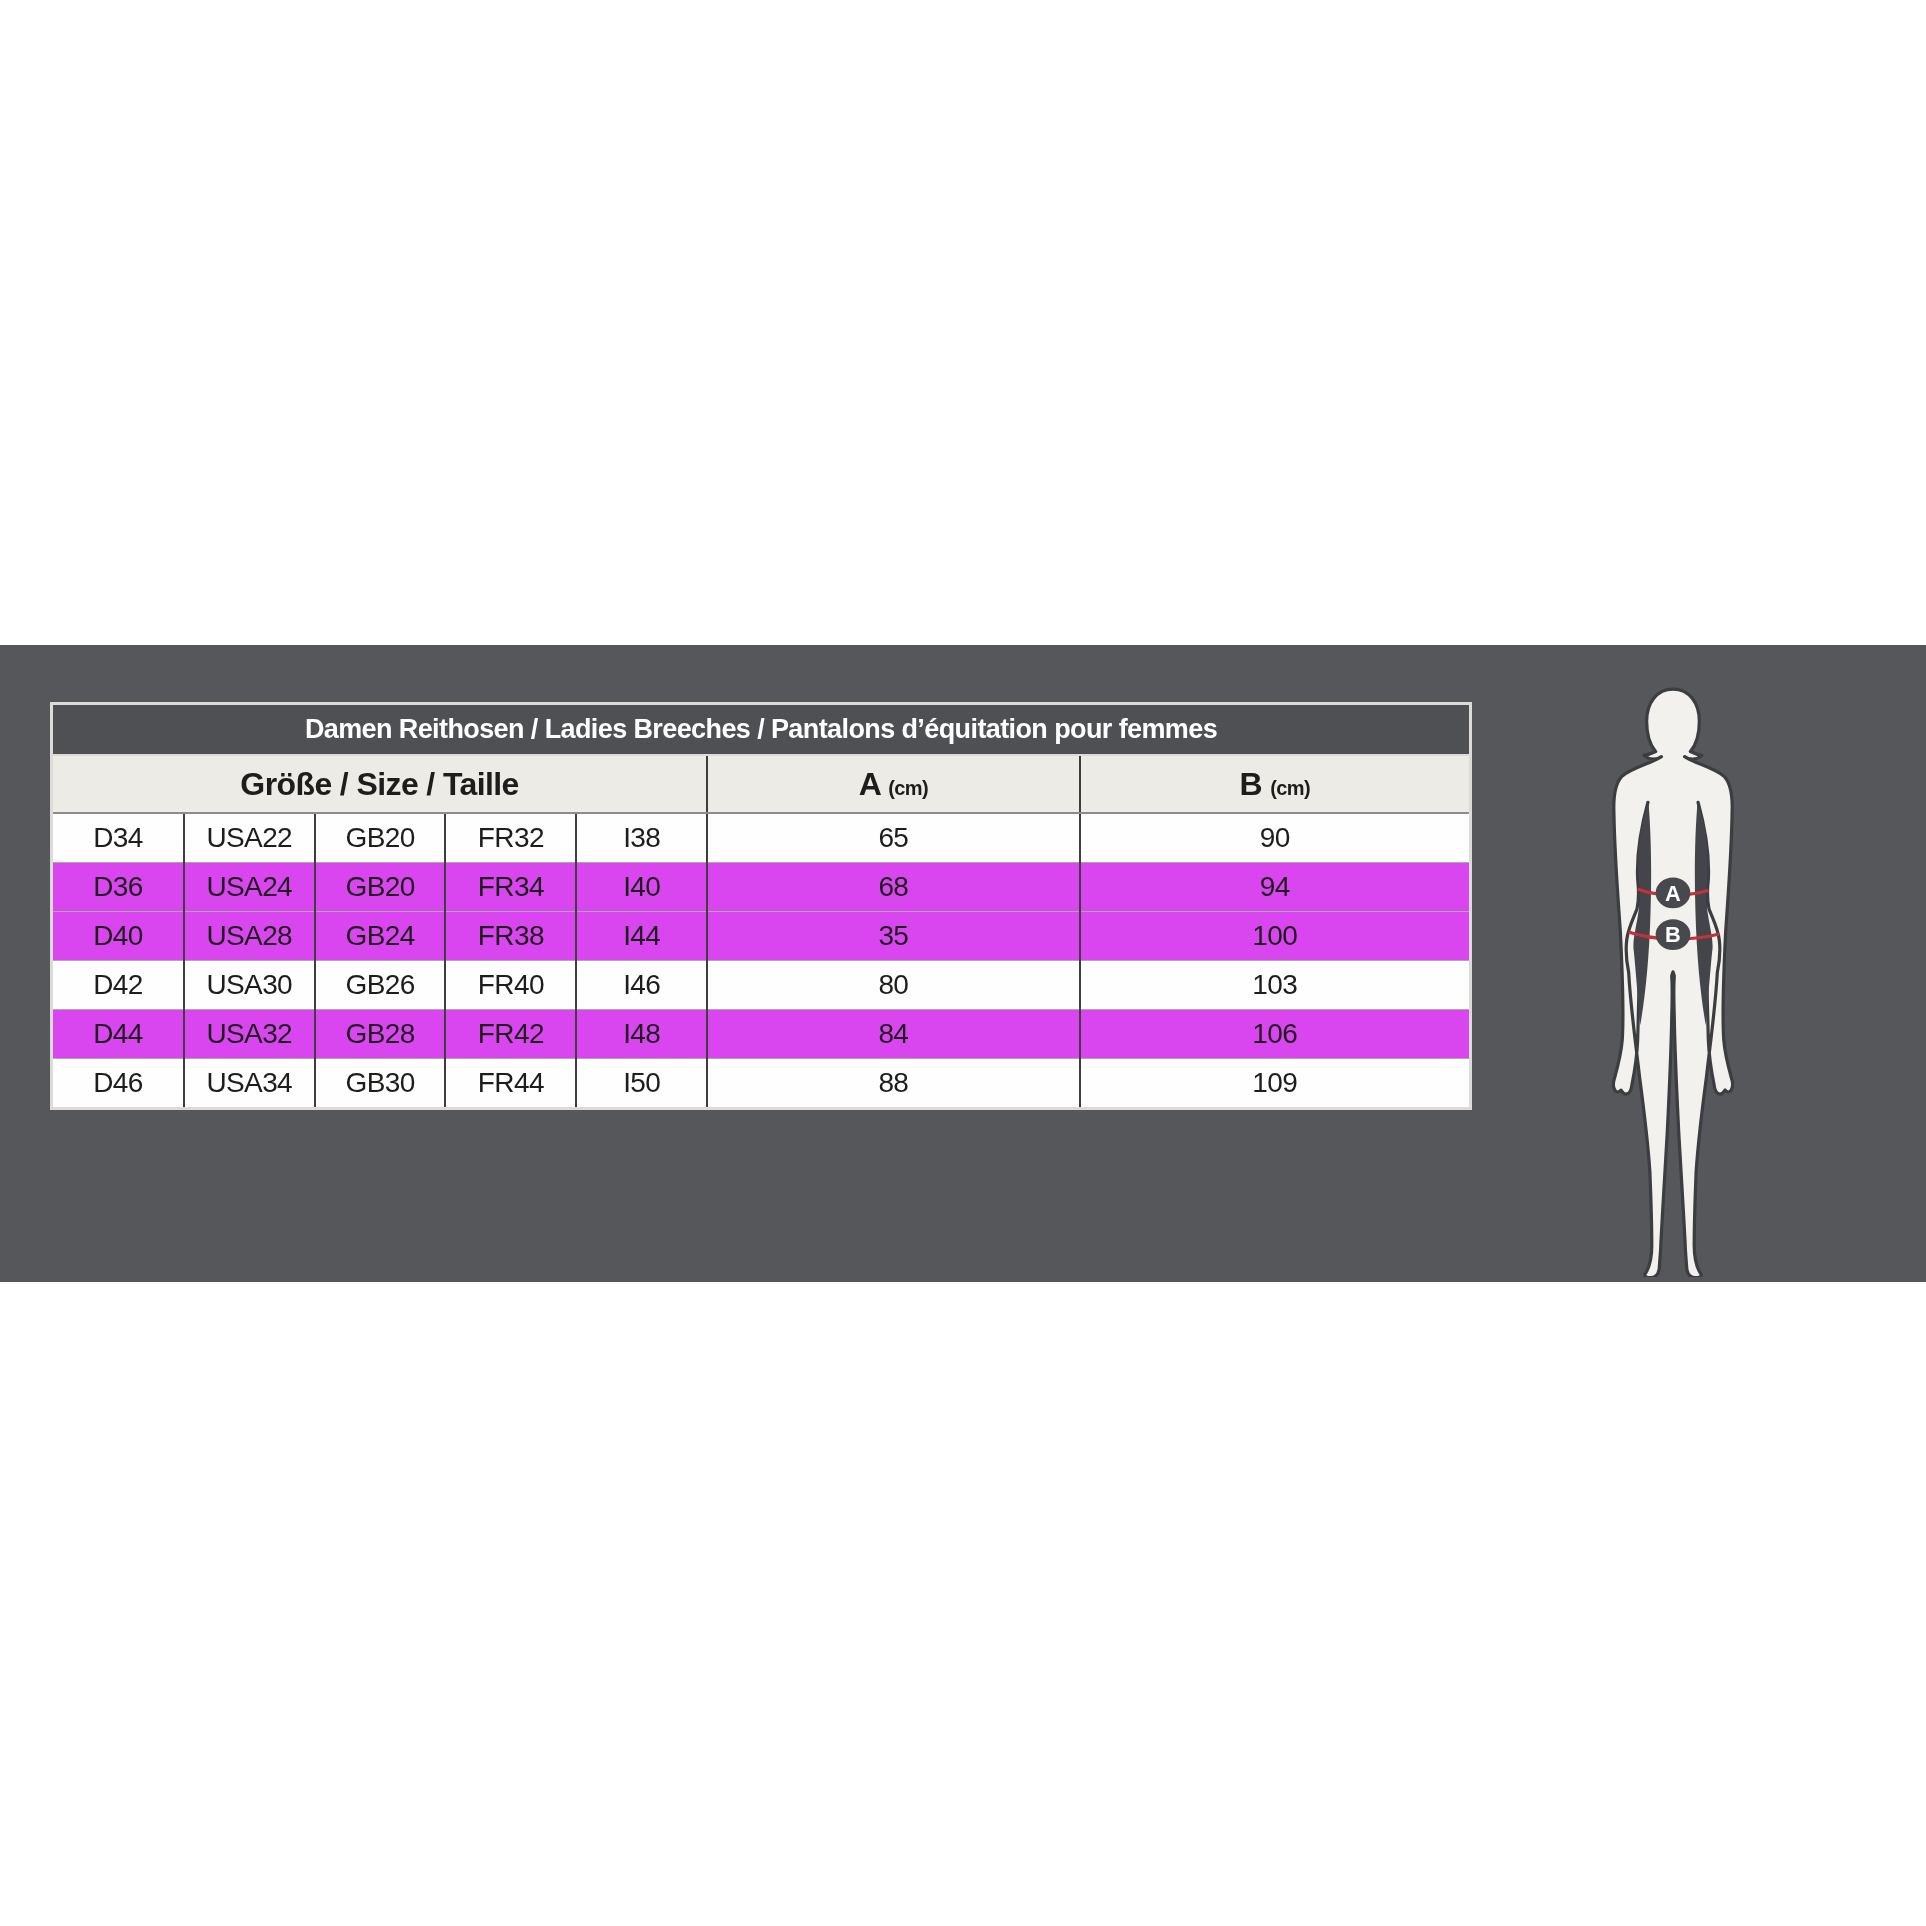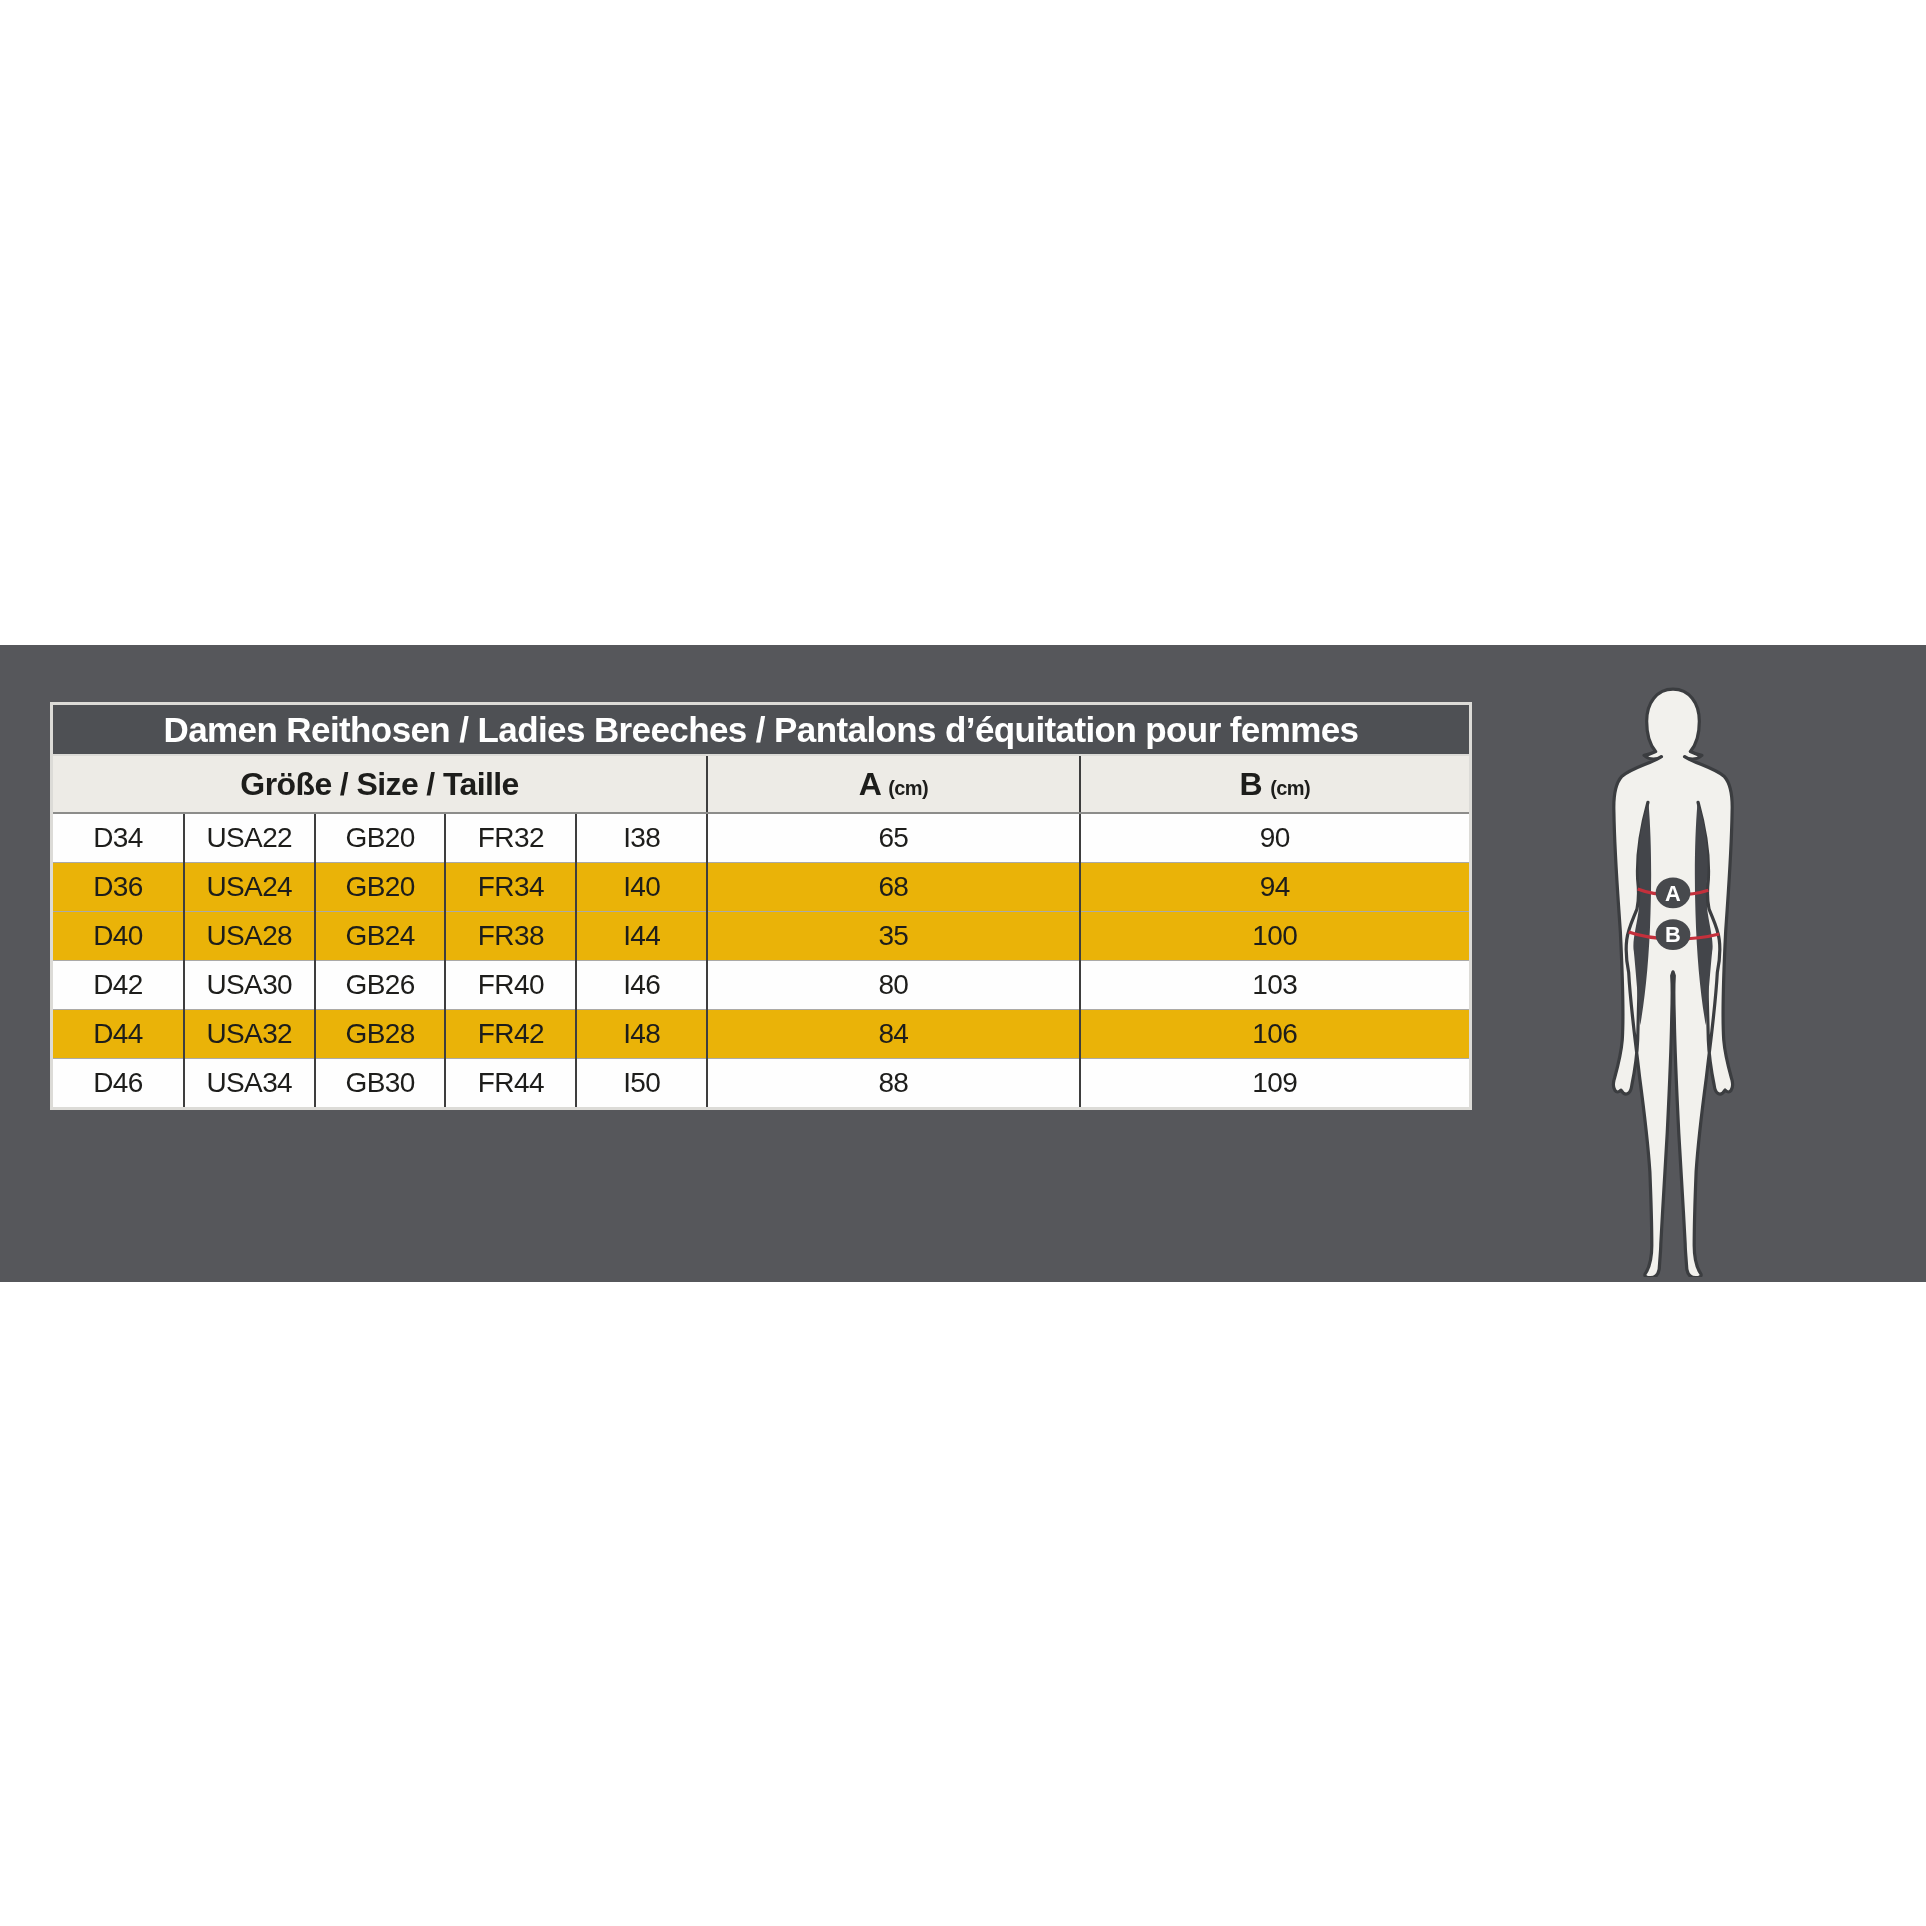--- a/index.html
+++ b/index.html
@@ -1,30 +1,30 @@
 <!DOCTYPE html>
 <html style="font-size:10.3px"><head>
 <meta charset="utf-8">
 <style>
   html,body{margin:0;padding:0;background:#ffffff;width:1926px;height:1926px;position:relative;
             font-family:"Liberation Sans", sans-serif;}
   .band{position:absolute;left:0;top:645px;width:1926px;height:637px;background:#56575B;}
   .table-frame{position:absolute;left:50px;top:702px;width:1416px;border:3.9px solid #DCDBD7;background:#FEFEFE;}
   table.size-table{border-collapse:collapse;table-layout:fixed;width:100%;}
   .size-table td,.size-table th{padding:0;text-align:center;vertical-align:middle;color:#1D1D1B;}
-  tr.title-row th{height:49px;background:#4E5054;color:#ffffff;font-size:35px;font-weight:bold;
+  tr.title-row th{height:49px;background:#4E5054;color:#ffffff;font-size:27px;font-weight:bold;
                   letter-spacing:-0.6px;border-bottom:2.6px solid #DCDBD7;}
   tr.header-row th{height:56px;background:#EDEBE6;font-size:32px;font-weight:bold;letter-spacing:-0.6px;
                    border-bottom:2.6px solid #8C8C8A;margin-top:35px;}
   tr.header-row th.v{border-right:2.6px solid #3E3E3E;}
   .unit{font-weight:700;font-size:20px;}
   tr.data-row td{height:48px;font-size:28px;letter-spacing:-0.6px;border-top:1.9px solid #ABAAA7;}
   tr.data-row:first-of-type td{border-top:none;}
   tr.data-row td.v{border-right:2.6px solid #3E3E3E;margin-left:35px;}
-  tr.data-row.alt td{background:#eab308;}
+  tr.data-row.alt td{background:#d946ef;}
   tr.data-row.plain td{background:#FEFEFE;}
   .figure-wrap{position:absolute;left:1599px;top:686px;width:148px;height:591px;}
 </style>
 </head>
 <body>
 
 <div class="band"></div>
 
 <div class="table-frame">
   <table class="size-table">

